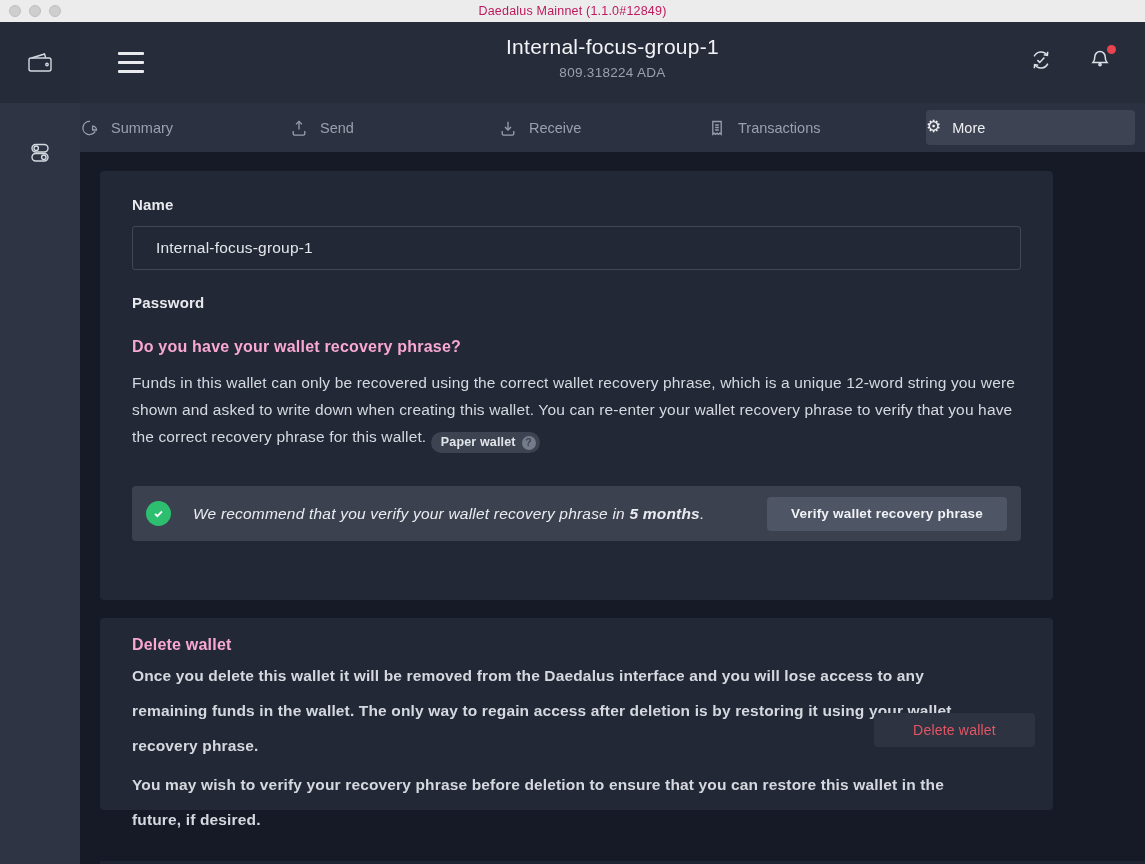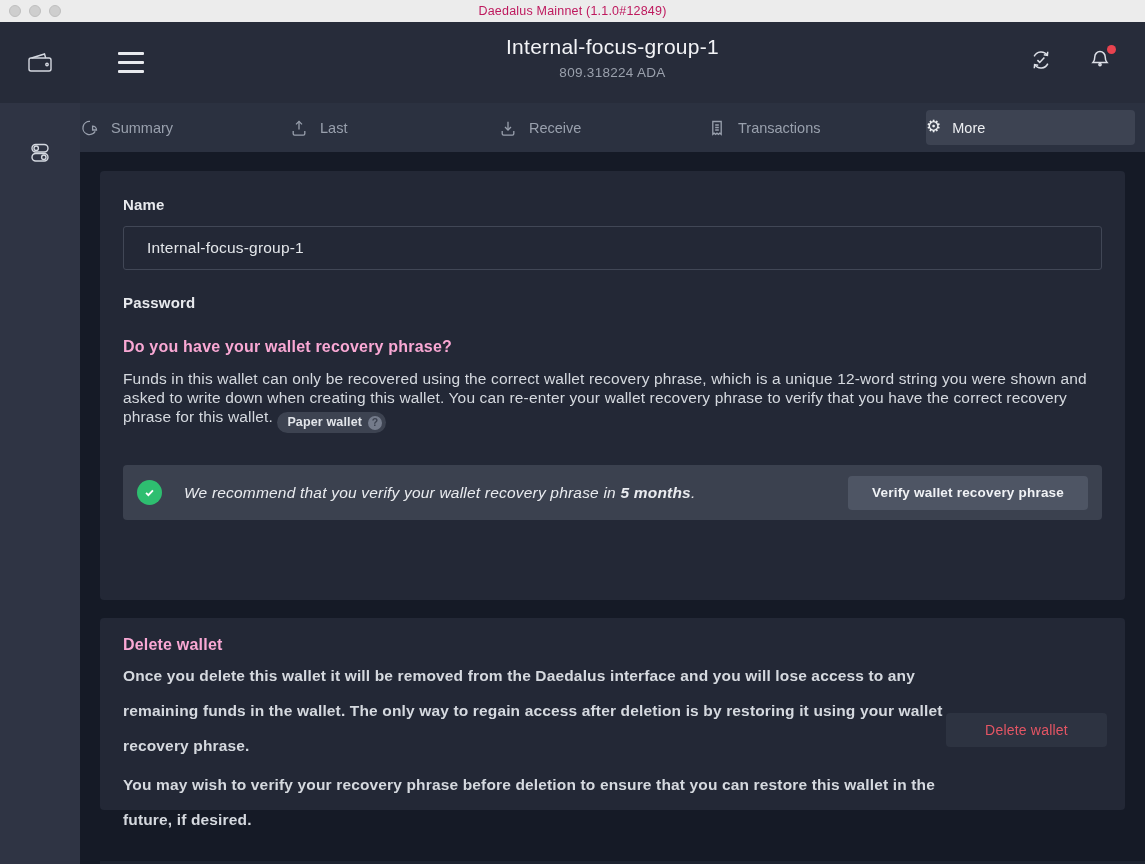--- a/index.html
+++ b/index.html
@@ -63,41 +63,41 @@
   .tab svg { stroke:#99a0ad; fill:none; stroke-width:1.3; }
   .tab--active {
     align-self:center; height:35px; margin:0 10px;
     background:#3d4352; border-radius:4px; color:#edeff2;
   }
   .gear-glyph { font-size:17px; line-height:1; transform:translateY(-1px); }
 
   
   .content { position:absolute; left:80px; top:152px; width:1065px; height:712px; background:#151a26; }
   .panel {
-    position:absolute; left:20px; width:1025px;
-    background:#232836; border-radius:4px; padding:0 23px;
+    position:absolute; left:20px; width:953px;
+    background:#232836; border-radius:4px; padding:0 32px;
   }
   .panel-settings { top:19px; height:429px; }
   .panel-delete { top:466px; height:192px; }
 
   .field-label { font-size:15px; font-weight:600; color:#e8eaee; letter-spacing:.2px; }
   .lbl-name { padding-top:25px; }
   .lbl-password { padding-top:24px; }
   .input-box {
     margin-top:13px; height:44px;
     border:1px solid #414756; border-radius:3px;
     display:flex; align-items:center; justify-content:space-between;
     padding:0 23px; font-size:15.5px; color:#e3e6ea; letter-spacing:.2px;
     cursor:text;
   }
   .change-link { color:#858c9a; font-size:15.5px; cursor:pointer; }
 
   .section-heading { margin-top:27px; font-size:16px; font-weight:600; color:#f9a8d4; letter-spacing:.2px; }
   .body-text {
-    margin-top:13px; font-size:15.5px; line-height:19px;
+    margin-top:13px; font-size:15.5px; line-height:27px;
     color:#d5d9df; letter-spacing:.15px; font-weight:400;
   }
   .pill {
     display:inline-flex; align-items:center; gap:6px;
     background:#3d4351; border-radius:11px; height:21px;
     padding:0 4px 0 10px; font-size:12.5px; font-weight:bold; color:#e2e5ea;
     position:relative; top:4px; cursor:pointer; white-space:nowrap;
   }
   .q-circle {
     width:14px; height:14px; border-radius:50%; background:#747b8b;
@@ -201,21 +201,21 @@
       <path d="M12.6 12 L12.6 8.2 A3.9 3.9 0 0 1 16.5 12 Z"></path>
     </svg>
     <span>Summary</span>
   </div>
   <div class="tab">
     <svg width="20" height="20" viewBox="0 0 20 20">
       <path d="M4.2 13 v2.8 a1.4 1.4 0 0 0 1.4 1.4 h8.8 a1.4 1.4 0 0 0 1.4 -1.4 V13"></path>
       <path d="M10 3.6 V11.6"></path>
       <path d="M7 6.4 L10 3.4 L13 6.4"></path>
     </svg>
-    <span>Last</span>
+    <span>Send</span>
   </div>
   <div class="tab">
     <svg width="20" height="20" viewBox="0 0 20 20">
       <path d="M4.2 13 v2.8 a1.4 1.4 0 0 0 1.4 1.4 h8.8 a1.4 1.4 0 0 0 1.4 -1.4 V13"></path>
       <path d="M10 3.8 V11.8"></path>
       <path d="M7 9 L10 12 L13 9"></path>
     </svg>
     <span>Receive</span>
   </div>
   <div class="tab">

